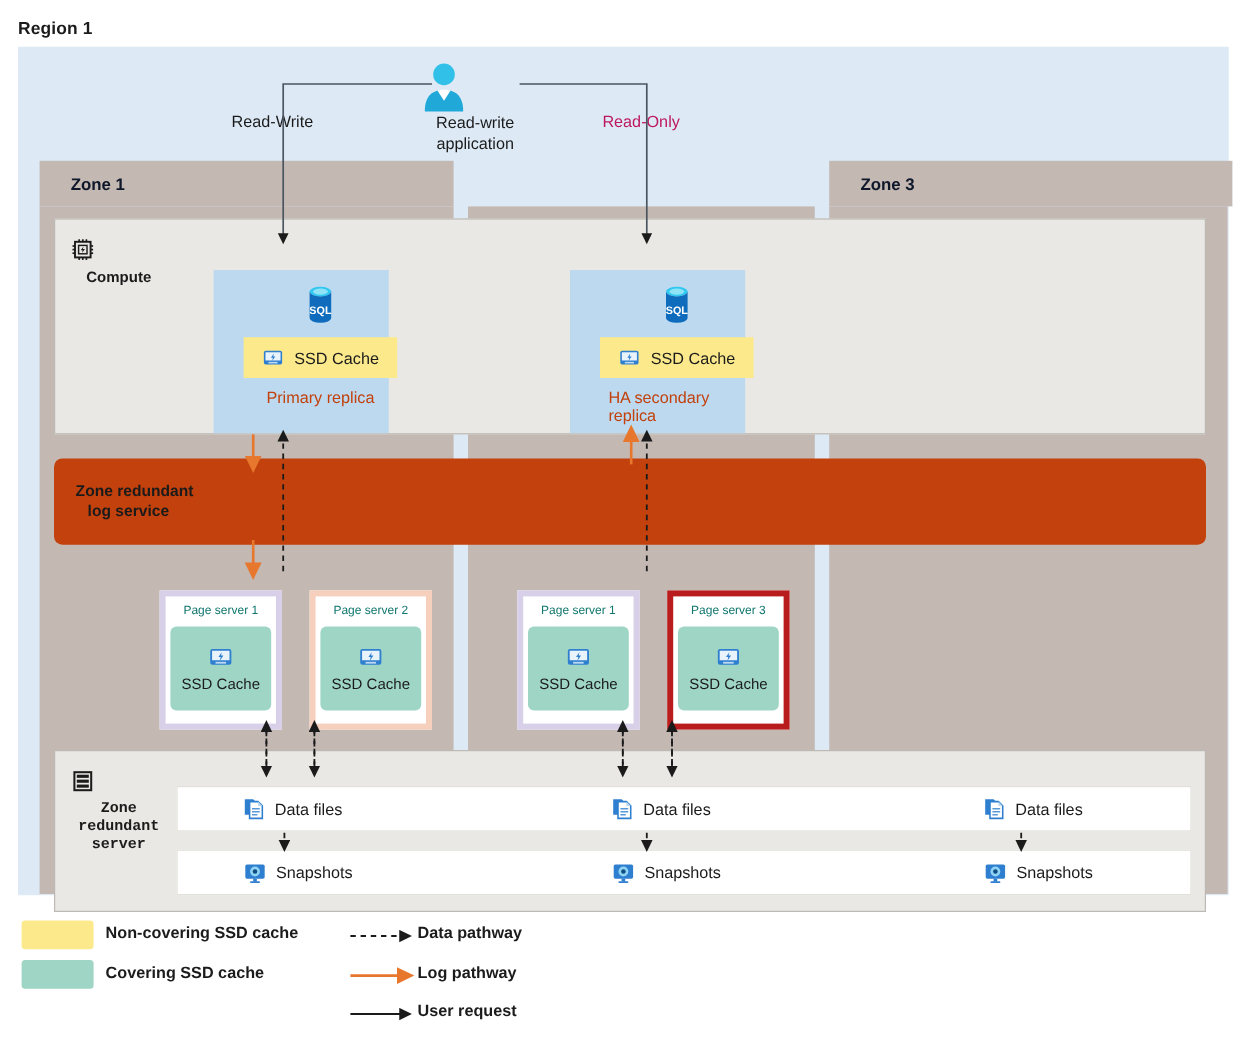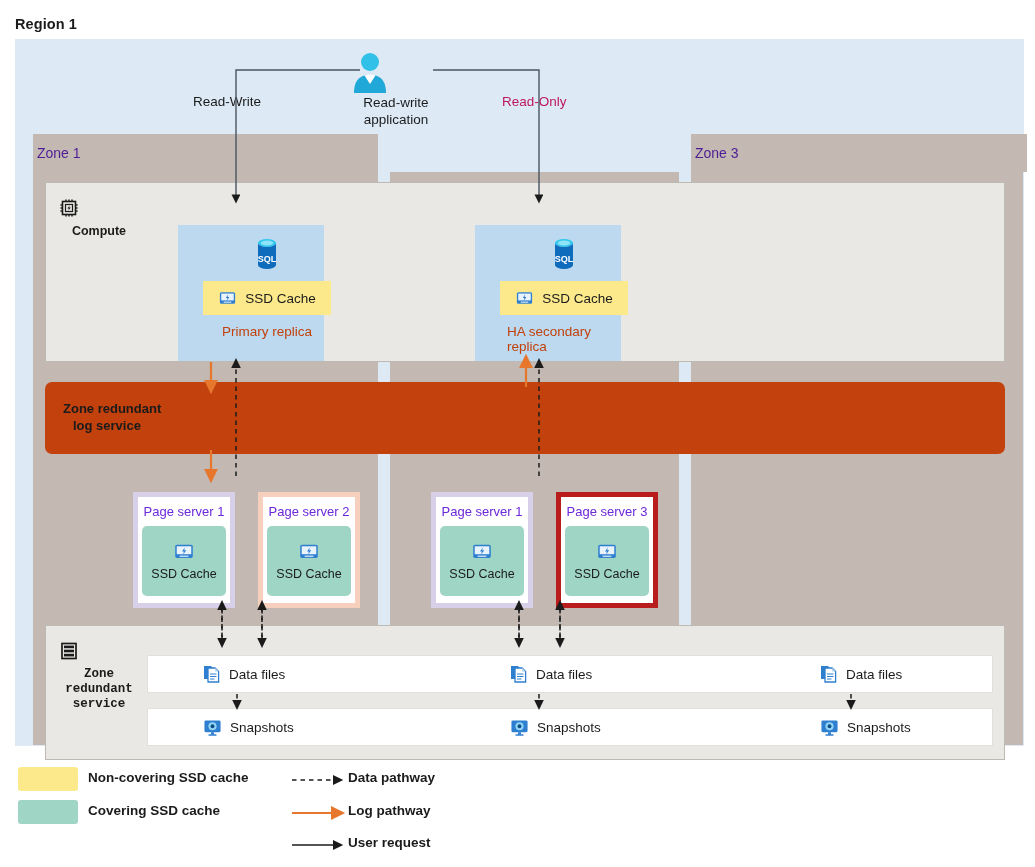--- a/index.html
+++ b/index.html
@@ -38,21 +38,21 @@
   }
 
   
   .zones-row { position: absolute; left: 18px; top: 95px; width: 990px; height: 38px; }
   .zone-head {
     position: absolute; top: 0; height: 38px;
     background: #c3b8b2;
     display: flex; align-items: center;
   }
   .zone-head span {
-    margin-left: 4px; font-size: 14px; font-weight: normal; color: #4c1d95;
+    margin-left: 26px; font-size: 14px; font-weight: bold; color: #0f172a;
   }
   .zh1 { left: 0px;   width: 345px; }
   .zh2 { left: 357px; width: 289px; }
   .zh3 { left: 658px; width: 336px; }
 
   
   .zone-col {
     position: absolute; top: 133px; height: 573px; background: #c3b8b2;
   }
   .zc1 { left: 18px;  width: 345px; }
@@ -105,21 +105,21 @@
 
   
   .ps {
     position: absolute; top: 453px; width: 102px; height: 116px;
     background: #ffffff; padding: 5px;
   }
   .ps-inner {
     width: 100%; height: 100%; background: #fff;
     display: flex; flex-direction: column; align-items: center;
   }
-  .ps-title { font-size: 13px; color: #6d28d9; margin-top: 2px; }
+  .ps-title { font-size: 10px; color: #0f766e; margin-top: 2px; }
   .ps-cache {
     margin-top: 7px; width: 84px; height: 70px;
     background: #9fd5c5; border-radius: 5px;
     display: flex; flex-direction: column; align-items: center; justify-content: center; gap: 4px;
     font-size: 12.5px; color: #1b1b1b;
   }
   .ps-a { left: 118px; border: 5px solid #d8cfe8; }
   .ps-b { left: 243px; border: 5px solid #f6cfbd; }
   .ps-c { left: 416px; border: 5px solid #d8cfe8; }
   .ps-d { left: 541px; border: 5px solid #b91c1c; }
@@ -321,21 +321,21 @@
         <span class="ic">
           <svg width="22" height="22" viewBox="0 0 22 22">
             <rect x="4" y="3.5" width="14" height="15" fill="none" stroke="#1b1b1b" stroke-width="1.7"></rect>
             <rect x="6" y="5.6" width="10" height="2.6" fill="#1b1b1b"></rect>
             <rect x="6" y="9.7" width="10" height="2.6" fill="#1b1b1b"></rect>
             <rect x="6" y="13.8" width="10" height="2.6" fill="#1b1b1b"></rect>
           </svg>
         </span>
         <span>Zone</span><br>
         <span>redundant</span><br>
-        <span>service</span>
+        <span>server</span>
       </div>
     </div>
 
     <div class="store-row store-files">
       <div class="store-cell sc1">
         <span>
           <svg width="18" height="20" viewBox="0 0 18 20">
             <path d="M1 2 h7 l3 3 v10 h-10 z" fill="#2f7fd0"></path>
             <path d="M5 4 h7 l3.6 3.6 V18 H5 z" fill="#ffffff" stroke="#2f7fd0" stroke-width="1.3"></path>
             <path d="M12 4 v3.6 h3.6 z" fill="#bcd9ef"></path>

